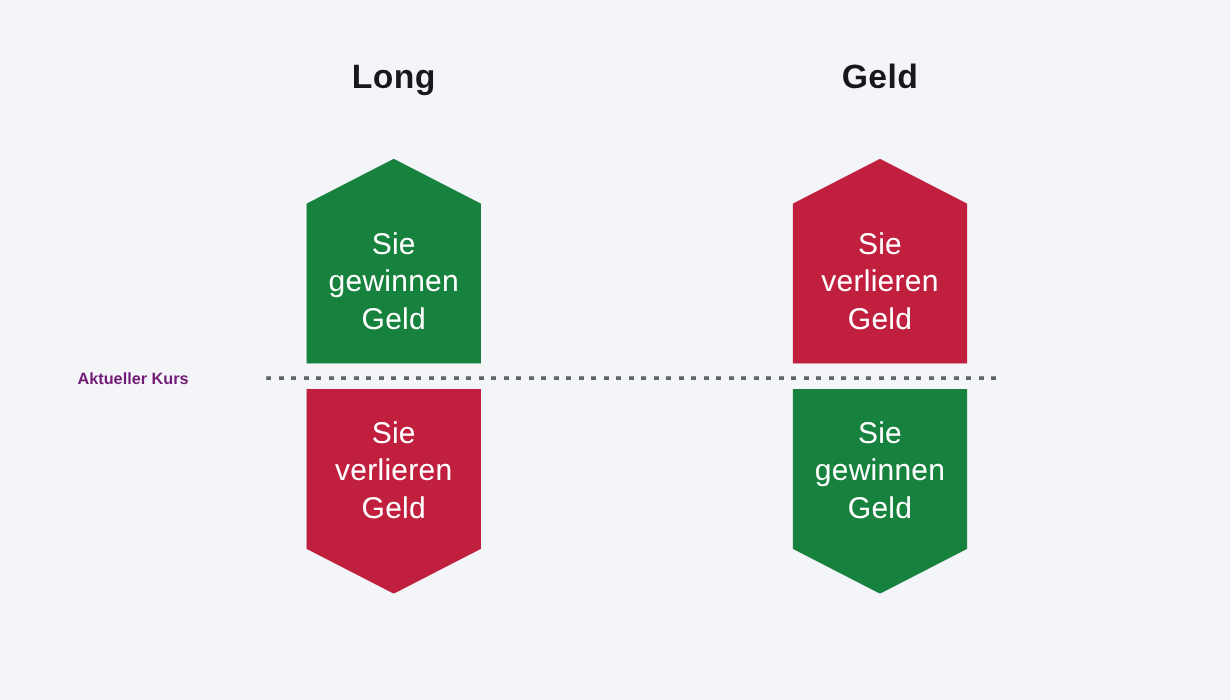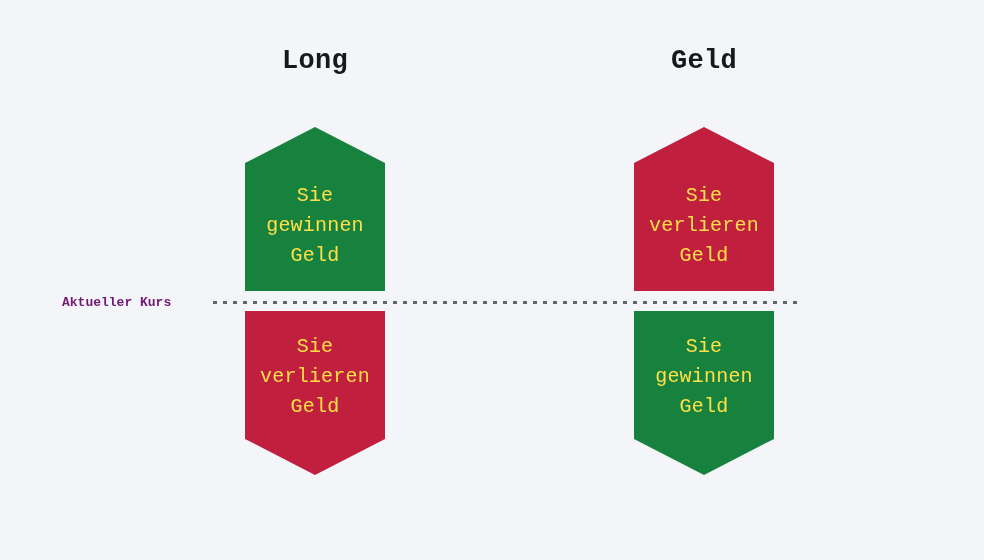--- a/index.html
+++ b/index.html
@@ -2,21 +2,20 @@
 <html><head>
 <meta charset="utf-8">
 <style>
   html, body { margin: 0; padding: 0; }
   body { font-family: "Liberation Sans", "DejaVu Sans", sans-serif; }
   .stage {
     position: relative;
     width: 984px;
     height: 560px;
     overflow: hidden;
-    font-family: Liberation Mono, monospace;
   }
   .col-title {
     position: absolute;
     top: 46px;
     width: 140px;
     text-align: center;
     font-size: 27px;
     font-weight: 700;
     letter-spacing: 0.3px;
     color: #16181b;
@@ -37,22 +36,22 @@
   }
   .arrow-down {
     top: 311px;
     clip-path: polygon(0% 0%, 100% 0%, 100% 78%, 50% 100%, 0% 78%);
   }
   .arrow-text {
     display: flex;
     flex-direction: column;
     align-items: center;
     text-align: center;
-    color: #fde047;
-    font-size: 20px;
+    color: #ffffff;
+    font-size: 24px;
     line-height: 30px;
     letter-spacing: 0.2px;
   }
   .arrow-up .arrow-text { margin-top: 34px; }
   .arrow-down .arrow-text { margin-bottom: 33px; }
   .col-left  { left: 245px; }
   .col-right { left: 634px; }
   .axis-label {
     position: absolute;
     left: 62px;

